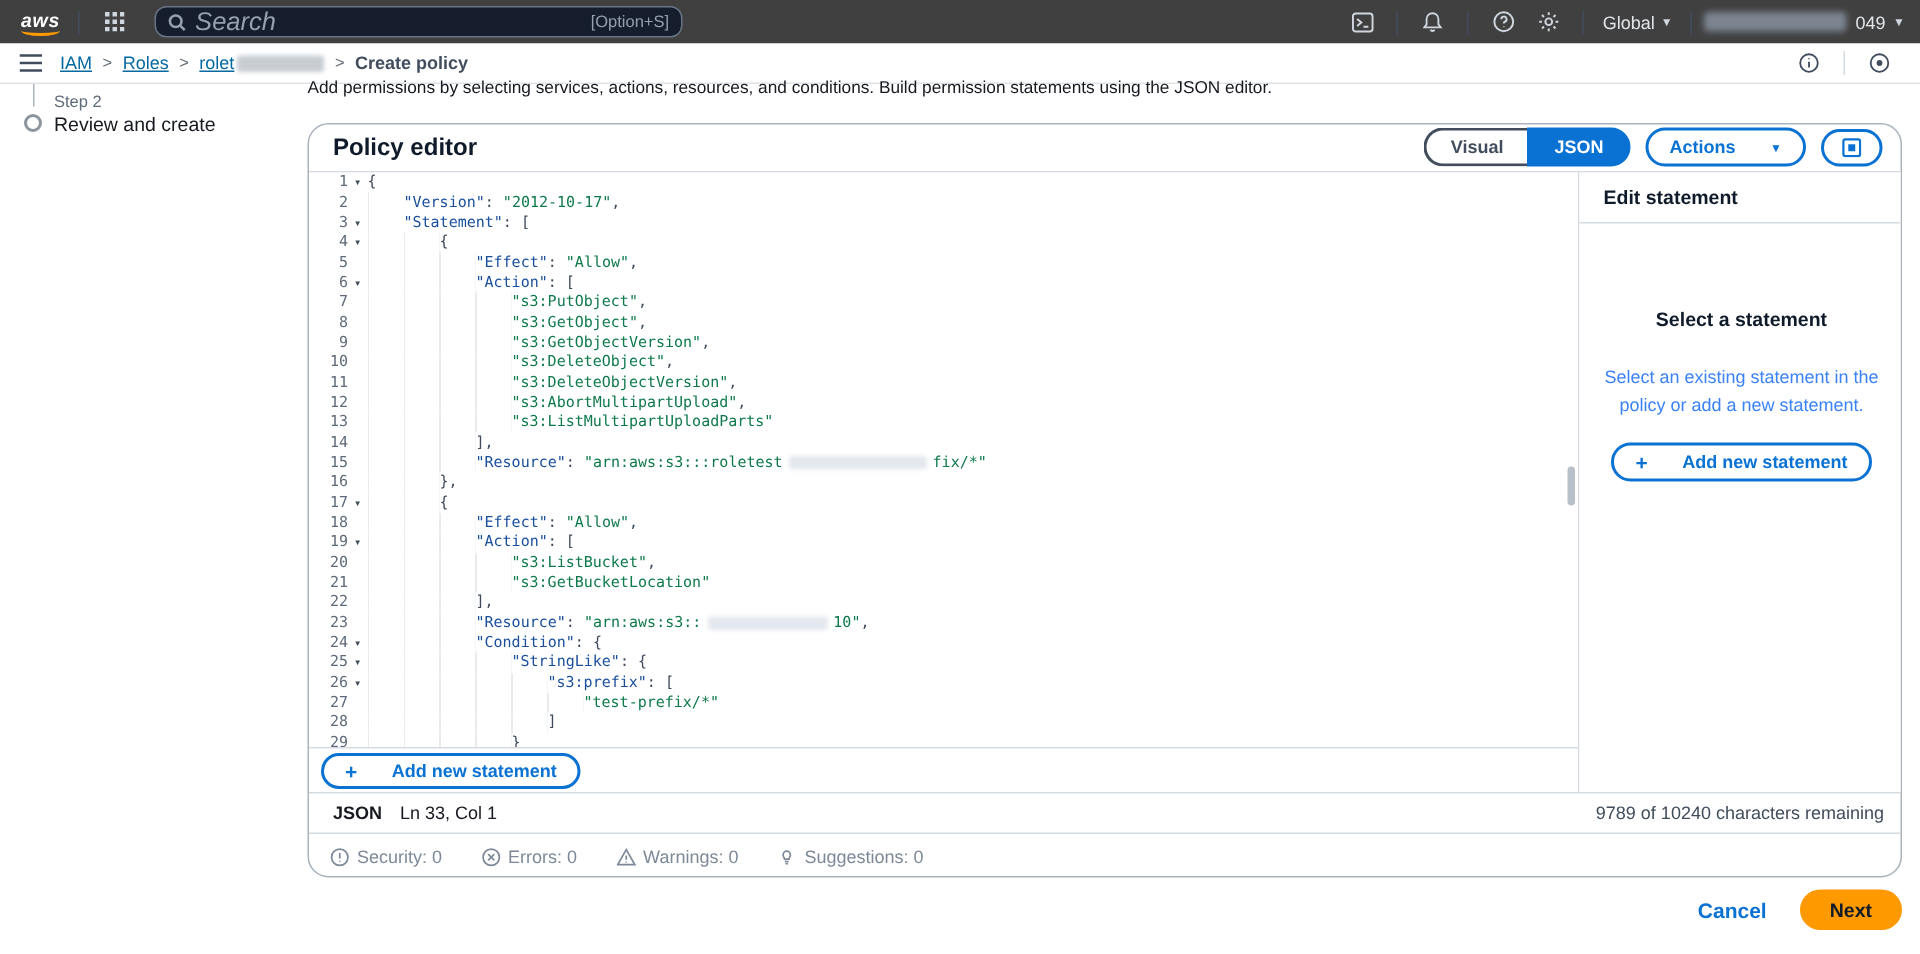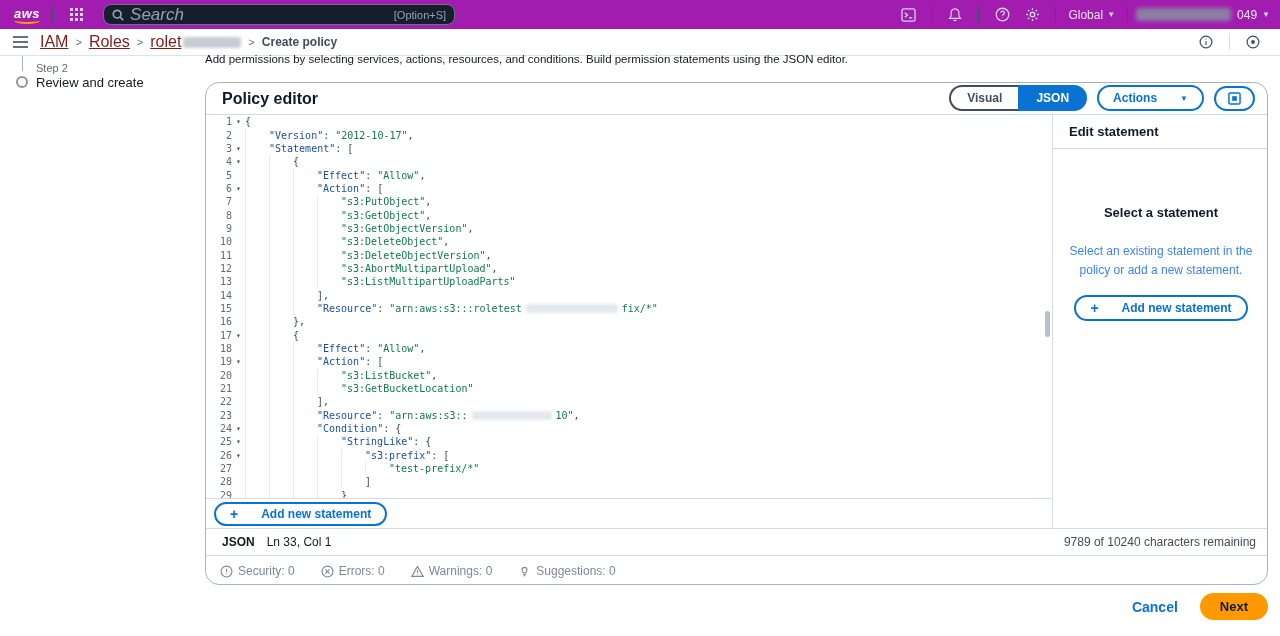--- a/index.html
+++ b/index.html
@@ -1,37 +1,37 @@
 <!DOCTYPE html>
 <html style="--key-color: #1a4f9c; --string-color: #0e7a4c; --punct-color: #3f4b5c;"><head>
 <meta charset="utf-8">
 <style>
   * { margin:0; padding:0; box-sizing:border-box; }
   html,body { width:1280px; height:636px; background:#fff; font-family:"Liberation Sans", sans-serif; overflow:hidden; }
   #page { position:relative; width:1280px; height:636px; background:#fff; }
 
   
-  #topnav { position:absolute; left:0; top:0; width:1280px; height:29px; background:#a21caf; display:flex; align-items:center; color:#d1d5db; }
+  #topnav { position:absolute; left:0; top:0; width:1280px; height:29px; background:#404040; display:flex; align-items:center; color:#d1d5db; }
   .nav-sep { width:1px; height:16px; background:#414d5c; margin:0 8px; }
   #aws-logo { font-weight:bold; font-style:italic; color:#fff; font-size:13px; margin-left:12px; position:relative; padding:0 4px 3px 2px; letter-spacing:.5px;}
   #aws-logo::after { content:""; position:absolute; left:2px; right:4px; bottom:0; height:5px; border-bottom:2px solid #ff9900; border-radius:0 0 100% 100%/0 0 100% 100%; }
   .nav-icon { width:30px; height:22px; display:flex; align-items:center; justify-content:center; color:#cfd6dd; cursor:pointer; }
   #search-box { display:flex; align-items:center; width:352px; height:21px; margin-left:12px; border:1px solid #697585; border-radius:8px; background:#161e2d; padding:0 8px; color:#95a0ad; }
   #search-box .ph { font-style:italic; font-size:17px; margin-left:6px; flex:1; }
   #search-box .shortcut { font-size:11px; color:#95a0ad; }
   #nav-right { margin-left:auto; display:flex; align-items:center; margin-right:10px; }
   .region { font-size:12px; color:#e2e6ea; display:flex; align-items:center; gap:4px; cursor:pointer; padding:0 4px;}
   .caret { font-size:8px; color:#cfd6dd; }
   .nav-redact { width:95px; height:13px; background:#87919f; border-radius:3px; filter:blur(2px); opacity:.85; margin-right:6px;}
   .account { display:flex; align-items:center; font-size:12px; color:#e2e6ea; cursor:pointer; }
 
   
   #crumbbar { position:absolute; left:0; top:29px; width:1280px; height:27px; background:#fff; border-bottom:1px solid #dfe3e8; display:flex; align-items:center; }
   #hamburger { width:40px; display:flex; justify-content:center; cursor:pointer; color:#414d5c;}
-  .crumb-link { color:#7f1d1d; font-size:16px; text-decoration:underline; cursor:pointer; }
+  .crumb-link { color:#0369a1; font-size:12px; text-decoration:underline; cursor:pointer; }
   .crumb-sep { color:#687078; font-size:11px; margin:0 7px; }
   .crumb-current { color:#414d5c; font-size:12px; font-weight:bold; }
   .crumb-redact { display:inline-block; width:58px; height:11px; background:#c8cdd4; border-radius:2px; filter:blur(1.5px); vertical-align:middle; margin-left:2px;}
   #crumb-icons { margin-left:auto; display:flex; align-items:center; margin-right:12px; color:#414d5c;}
   #crumb-icons .nav-sep { background:#d5dbe0; }
 
   
   #steps { position:absolute; left:0; top:56px; width:200px; }
   #step-connector { position:absolute; left:22px; top:0; width:1px; height:15px; background:#aab3bd; }
   .step-label { position:absolute; left:36px; top:6px; font-size:11px; color:#5f6b7a; }

